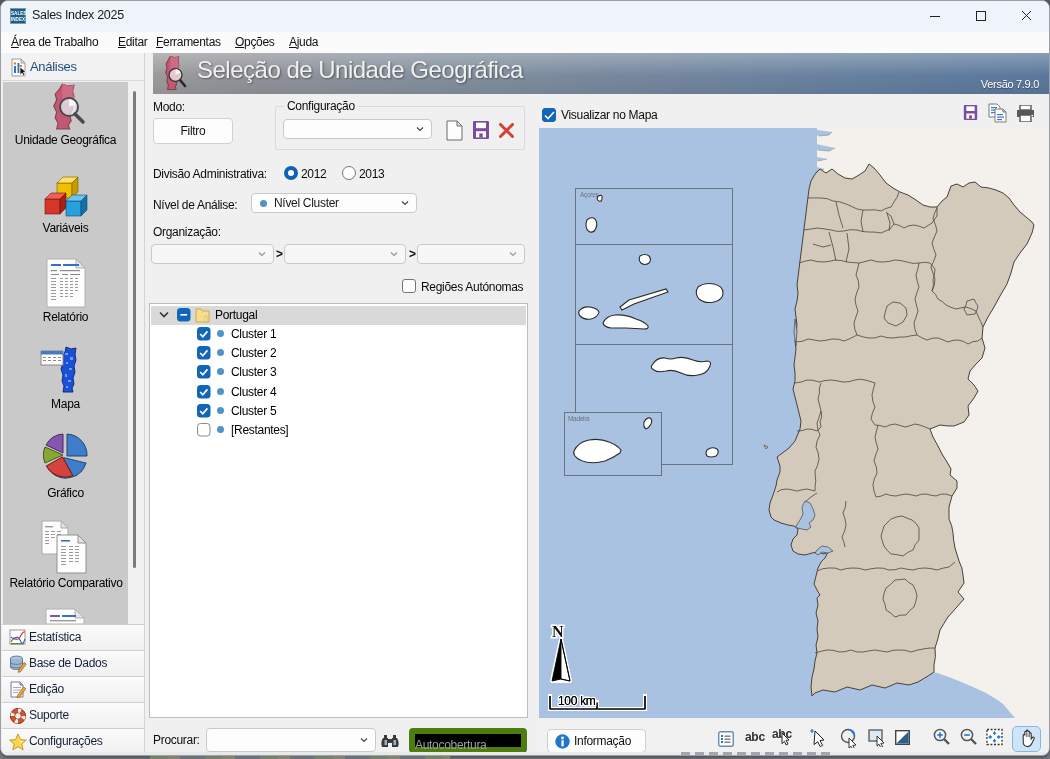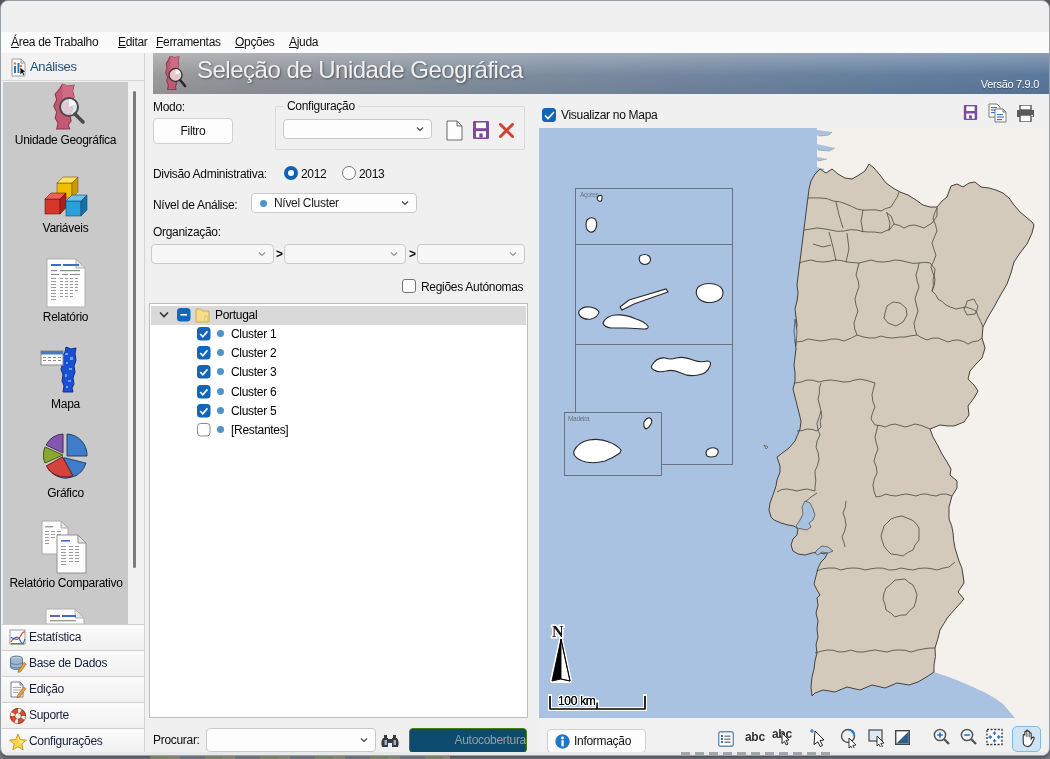--- a/index.html
+++ b/index.html
@@ -40,30 +40,43 @@
 .chk{position:absolute;width:14px;height:14px;background:#fff;border:1px solid #757575;border-radius:3px}
 .chk.on{background:#1266b8;border-color:#1266b8}
 .radio{position:absolute;width:14px;height:14px;border-radius:50%;background:#fff;border:1px solid #757575}
 .radio.on{background:#0f63b5;border:none}
 .radio.on:after{content:"";position:absolute;left:4px;top:4px;width:6px;height:6px;border-radius:50%;background:#fff}
 
 .tree{position:absolute;left:148px;top:302px;width:379px;height:415px;background:#fff;border:1px solid #bdbdbd}
 .trow{position:absolute;left:1px;width:375px;height:19px;font-size:12px;color:#000}
 .dot{position:absolute;width:7px;height:7px;border-radius:50%;background:#4f94c9}
 
-.disbtn{position:absolute;background:#0c4a6e;border:1px solid #4d7c0f;border-radius:4px;color:#9d9d9d;font-size:12px;text-align:right}
+.disbtn{position:absolute;background:#000000;border:6px solid #4d7c0f;border-radius:4px;color:#9d9d9d;font-size:12px;text-align:left}
 
 .maparea{position:absolute;left:538px;top:127px;width:504px;height:590px;background:#a9c2e1}
 .toolbar{position:absolute;left:537px;top:717px;width:505px;height:37px;background:#f1f1f1}
 .toolbtn{position:absolute;border-radius:5px}
 .bstrip{position:absolute;left:0;top:751px;width:1050px;height:4px;background:#e9e9e9}
 </style></head>
 <body>
 <div class="win">
 
+<div class="titlebar">
+ <div class="applogo">SALES<br>INDEX</div>
+ <div class="apptitle">Sales Index 2025</div>
+ <div class="winbtn" style="left:911px"><svg width="46" height="31">
+          <rect x="18" y="15" width="10" height="1" fill="#222"></rect>
+        </svg></div>
+ <div class="winbtn" style="left:957px"><svg width="46" height="31">
+          <rect x="18.5" y="10.5" width="9" height="9" fill="none" stroke="#222" stroke-width="1"></rect>
+        </svg></div>
+ <div class="winbtn" style="left:1003px"><svg width="46" height="31">
+          <path d="M18,10 L27,19 M27,10 L18,19" stroke="#222" stroke-width="1"></path>
+        </svg></div>
+</div>
 
 <div class="menubar">
  <span style="left:10px"><u>Á</u>rea de Trabalho</span>
  <span style="left:117px"><u>E</u>ditar</span>
  <span style="left:155px"><u>F</u>erramentas</span>
  <span style="left:234px"><u>O</u>pções</span>
  <span style="left:288px"><u>A</u>juda</span>
 </div>
 
 <div class="sidehead">
@@ -420,21 +433,21 @@
         </svg>
         <span class="dot" style="left:66px;top:5px"></span>
         <span style="position:absolute;left:80px;top:2px">Cluster 3</span>
       </div>
  <div class="trow" style="top:79px">
         <svg style="position:absolute;left:46px;top:2px" width="14" height="14">
           <rect x="0" y="0" width="13.5" height="13.5" rx="3.5" fill="#1266b8"></rect>
           <path d="M3.2,7 L5.8,9.8 L10.4,4.4" fill="none" stroke="#fff" stroke-width="1.7"></path>
         </svg>
         <span class="dot" style="left:66px;top:5px"></span>
-        <span style="position:absolute;left:80px;top:2px">Cluster 6</span>
+        <span style="position:absolute;left:80px;top:2px">Cluster 4</span>
       </div>
  <div class="trow" style="top:98px">
         <svg style="position:absolute;left:46px;top:2px" width="14" height="14">
           <rect x="0" y="0" width="13.5" height="13.5" rx="3.5" fill="#1266b8"></rect>
           <path d="M3.2,7 L5.8,9.8 L10.4,4.4" fill="none" stroke="#fff" stroke-width="1.7"></path>
         </svg>
         <span class="dot" style="left:66px;top:5px"></span>
         <span style="position:absolute;left:80px;top:2px">Cluster 5</span>
       </div>
  <div class="trow" style="top:117px">

